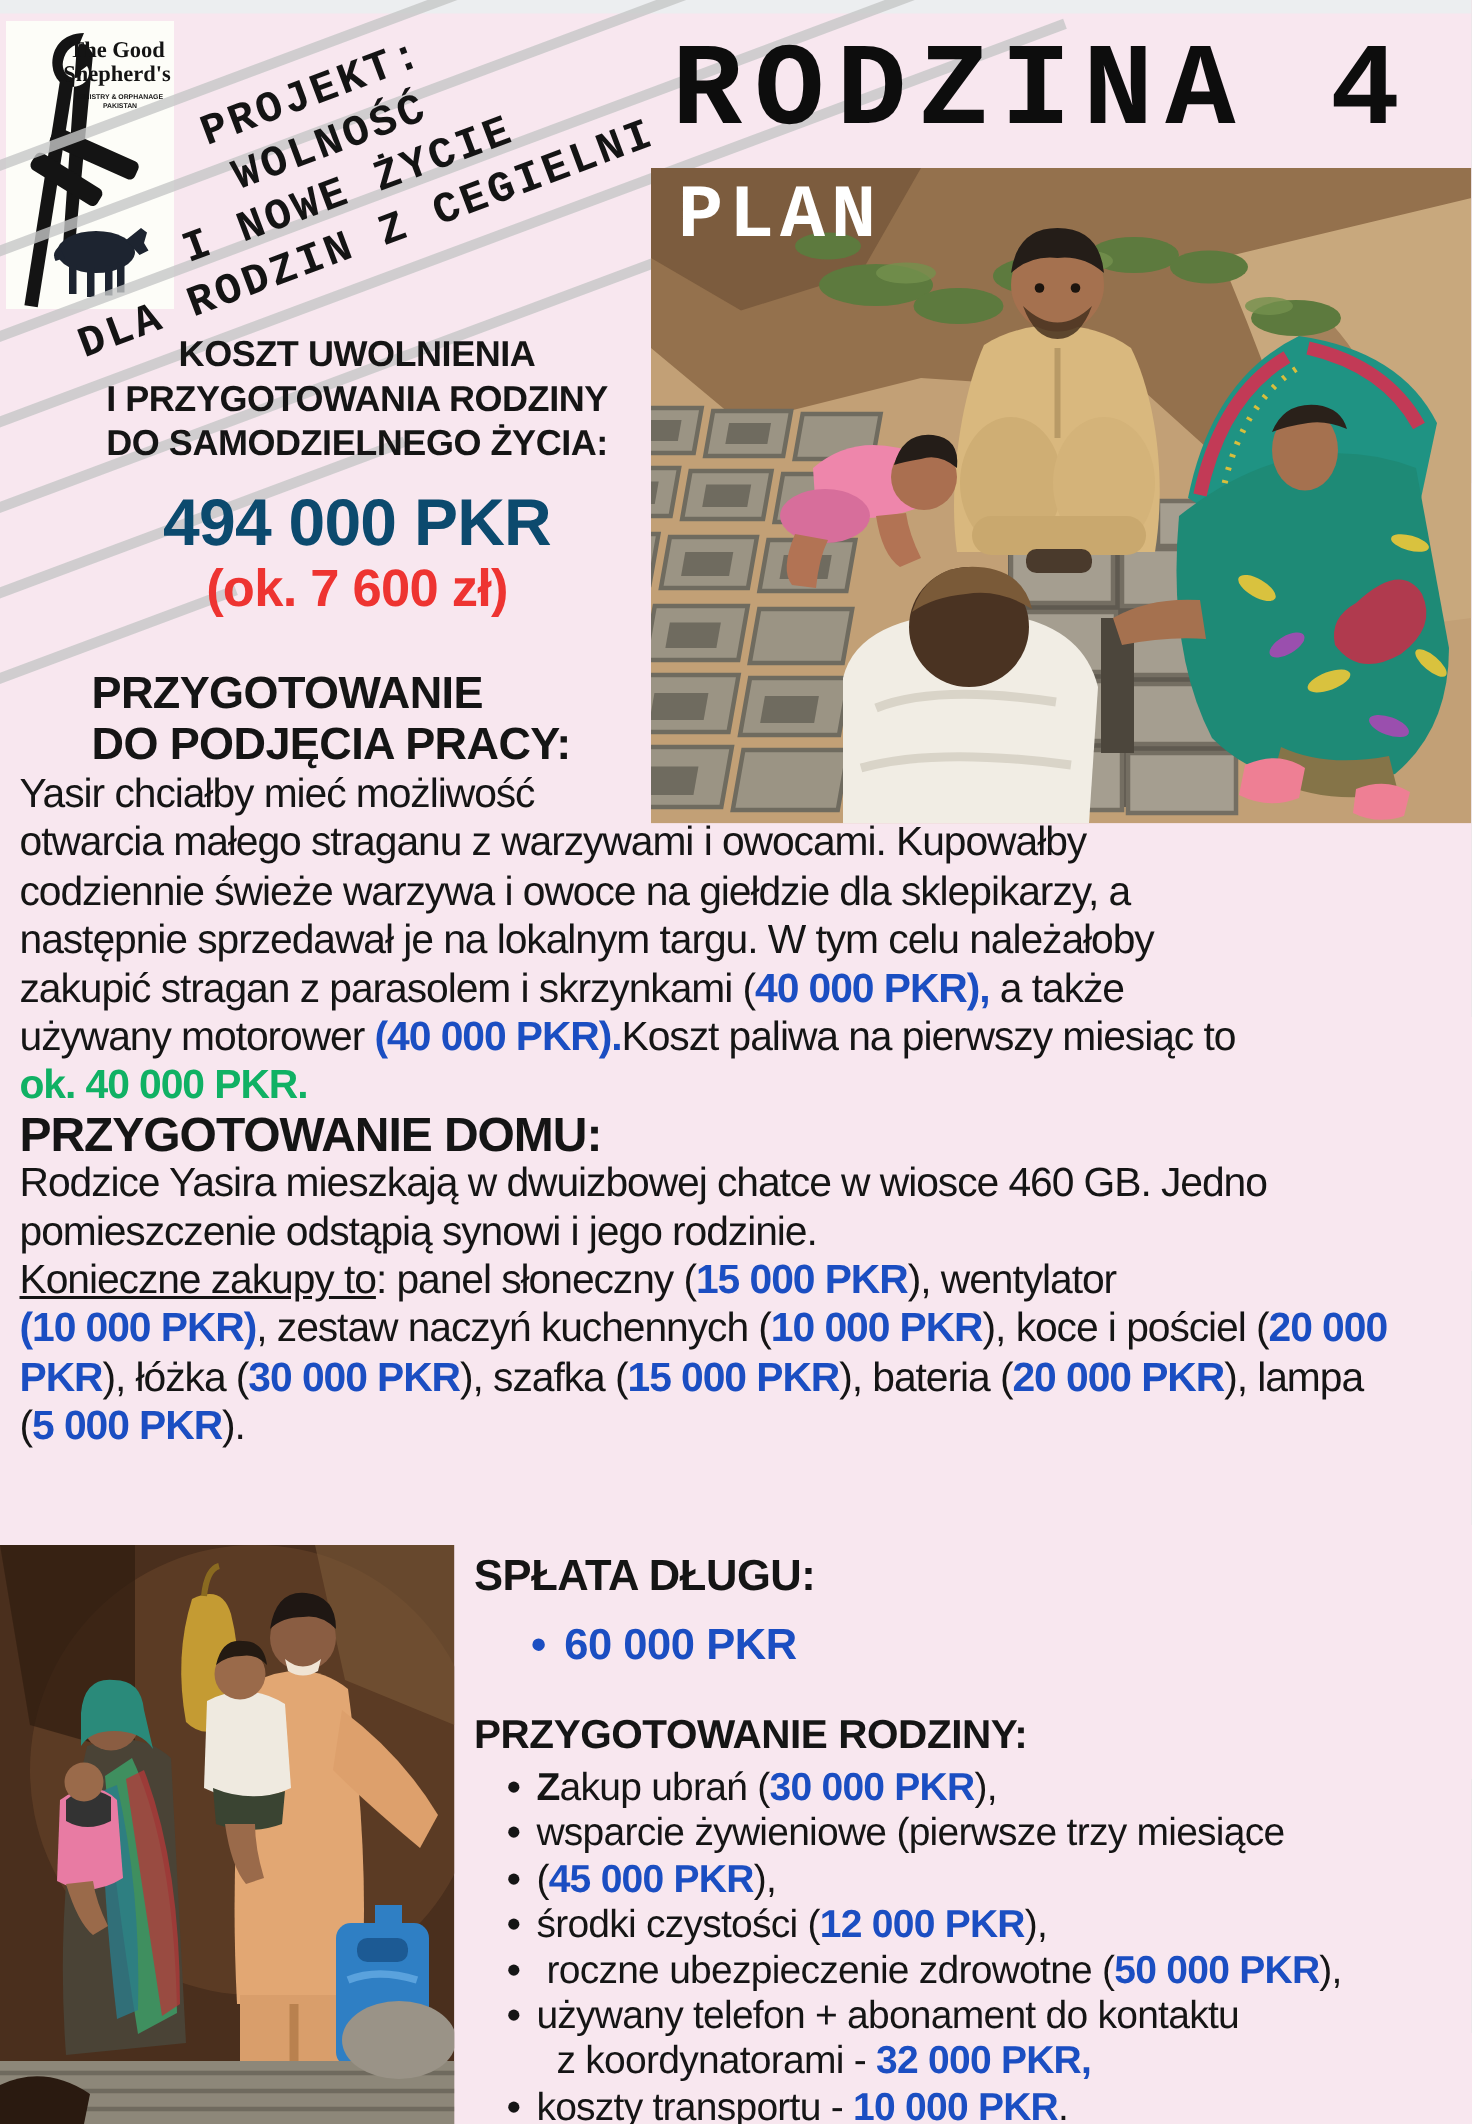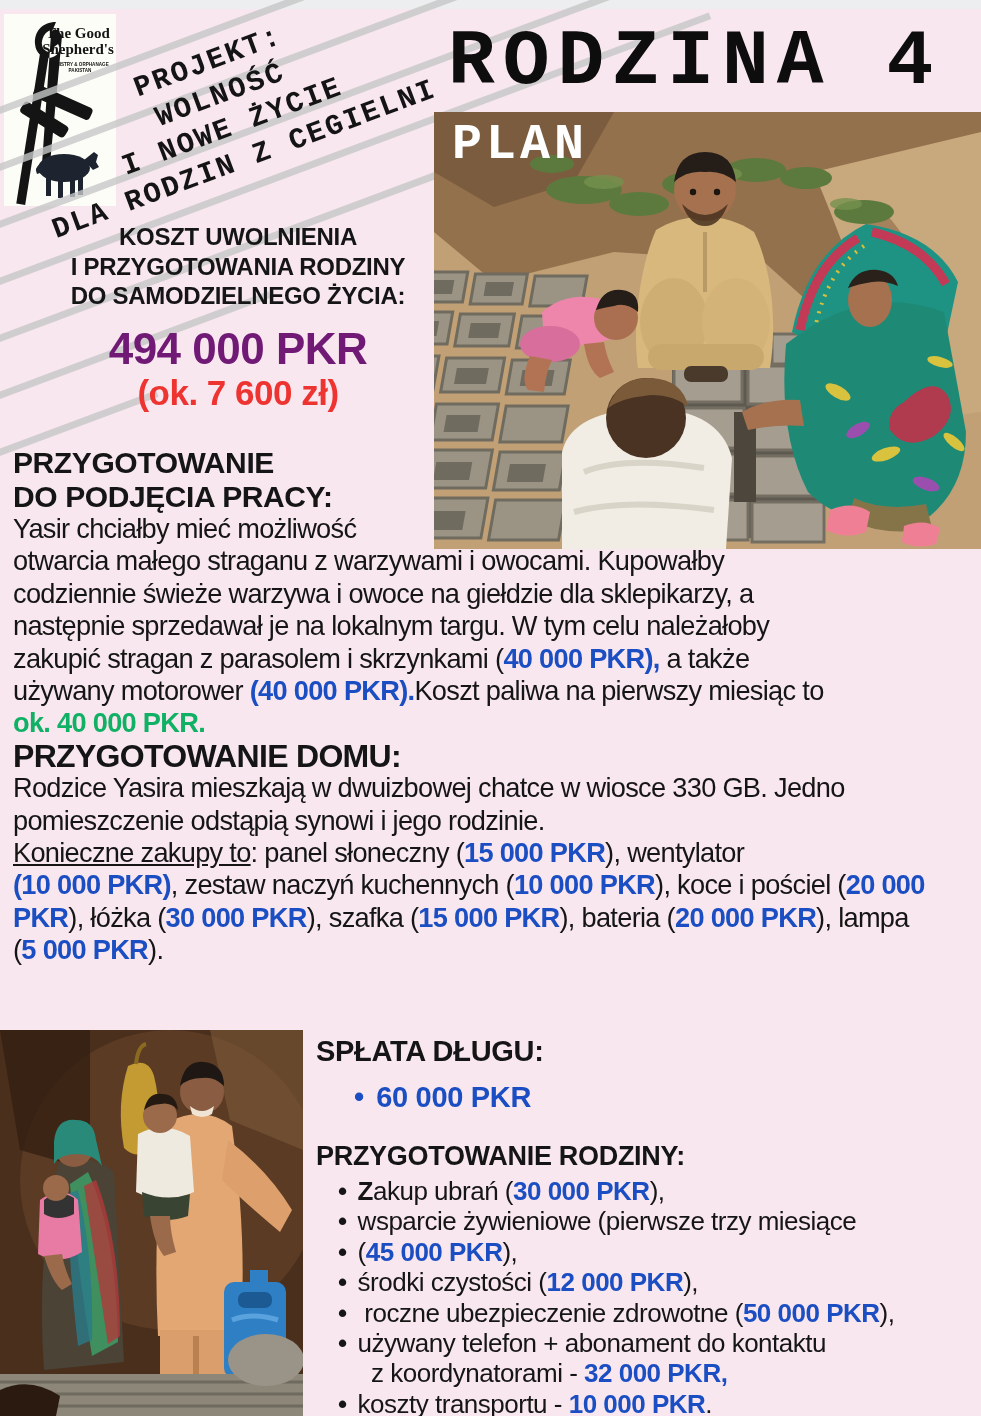--- a/index.html
+++ b/index.html
@@ -29,26 +29,26 @@
   }
   .photo-top{position:absolute;left:434px;top:112px;width:547px;height:437px;overflow:hidden;}
   .plan-label{
     position:absolute;left:452px;top:116px;
     font-family:"Liberation Mono",monospace;font-weight:700;font-size:50px;
     letter-spacing:4px;color:#ffffff;white-space:pre;
   }
   
   .cost{position:absolute;left:28px;top:222px;width:420px;text-align:center;}
   .cost .hline{font-weight:700;font-size:24px;line-height:29.5px;letter-spacing:-0.3px;}
-  .cost .amount{color:#701a75;font-weight:700;font-size:44px;line-height:48px;margin-top:14px;letter-spacing:-0.5px;}
+  .cost .amount{color:#0c4a6e;font-weight:700;font-size:44px;line-height:48px;margin-top:14px;letter-spacing:-0.5px;}
   .cost .amount-sub{color:#ee3431;font-weight:700;font-size:35px;line-height:40px;letter-spacing:-0.5px;}
   
   .main-text{position:absolute;left:13px;top:446px;width:962px;font-size:27.2px;line-height:32.4px;letter-spacing:-0.7px;}
   .main-text .tline{white-space:pre;}
-  .work-head .tline{font-weight:700;font-size:30px;line-height:33.5px;letter-spacing:-0.4px;}
+  .work-head .tline{font-weight:700;font-size:30px;line-height:33.5px;letter-spacing:-0.4px;margin-left:48px;}
   .home-head{font-weight:700;font-size:32px;}
   .rB{color:#1b4ec2;font-weight:700;}
   .rG{color:#10b164;font-weight:700;}
   .rb{font-weight:700;}
   .ru{text-decoration:underline;}
   
   .photo-bottom{position:absolute;left:0;top:1030px;width:303px;height:386px;overflow:hidden;}
   
   .rightcol{position:absolute;left:316px;top:1034px;width:660px;}
   .sec-head{font-weight:700;font-size:29px;line-height:34px;letter-spacing:-0.3px;}
@@ -267,21 +267,21 @@
         <div class="tline"><span>Yasir chciałby mieć możliwość</span></div>
         <div class="tline"><span>otwarcia małego straganu z warzywami i owocami. Kupowałby</span></div>
         <div class="tline"><span>codziennie świeże warzywa i owoce na giełdzie dla sklepikarzy, a</span></div>
         <div class="tline"><span>następnie sprzedawał je na lokalnym targu. W tym celu należałoby</span></div>
         <div class="tline"><span>zakupić stragan z parasolem i skrzynkami (</span><span class="rB">40 000 PKR),</span><span> a także</span></div>
         <div class="tline"><span>używany motorower </span><span class="rB">(40 000 PKR).</span><span>Koszt paliwa na pierwszy miesiąc to</span></div>
         <div class="tline"><span class="rG">ok. 40 000 PKR.</span></div>
       </div>
     <div class="tline home-head">PRZYGOTOWANIE DOMU:</div>
     <div>
-        <div class="tline"><span>Rodzice Yasira mieszkają w dwuizbowej chatce w wiosce 330 GB. Jedno</span></div>
+        <div class="tline"><span>Rodzice Yasira mieszkają w dwuizbowej chatce w wiosce 460 GB. Jedno</span></div>
         <div class="tline"><span>pomieszczenie odstąpią synowi i jego rodzinie.</span></div>
         <div class="tline"><span class="ru">Konieczne zakupy to</span><span>: panel słoneczny (</span><span class="rB">15 000 PKR</span><span>), wentylator</span></div>
         <div class="tline"><span class="rB">(10 000 PKR)</span><span>, zestaw naczyń kuchennych (</span><span class="rB">10 000 PKR</span><span>), koce i pościel (</span><span class="rB">20 000</span></div>
         <div class="tline"><span class="rB">PKR</span><span>), łóżka (</span><span class="rB">30 000 PKR</span><span>), szafka (</span><span class="rB">15 000 PKR</span><span>), bateria (</span><span class="rB">20 000 PKR</span><span>), lampa</span></div>
         <div class="tline"><span>(</span><span class="rB">5 000 PKR</span><span>).</span></div>
       </div>
   </div>
 
   <div class="photo-bottom">
     <svg width="303" height="386" viewBox="0 0 303 386">

